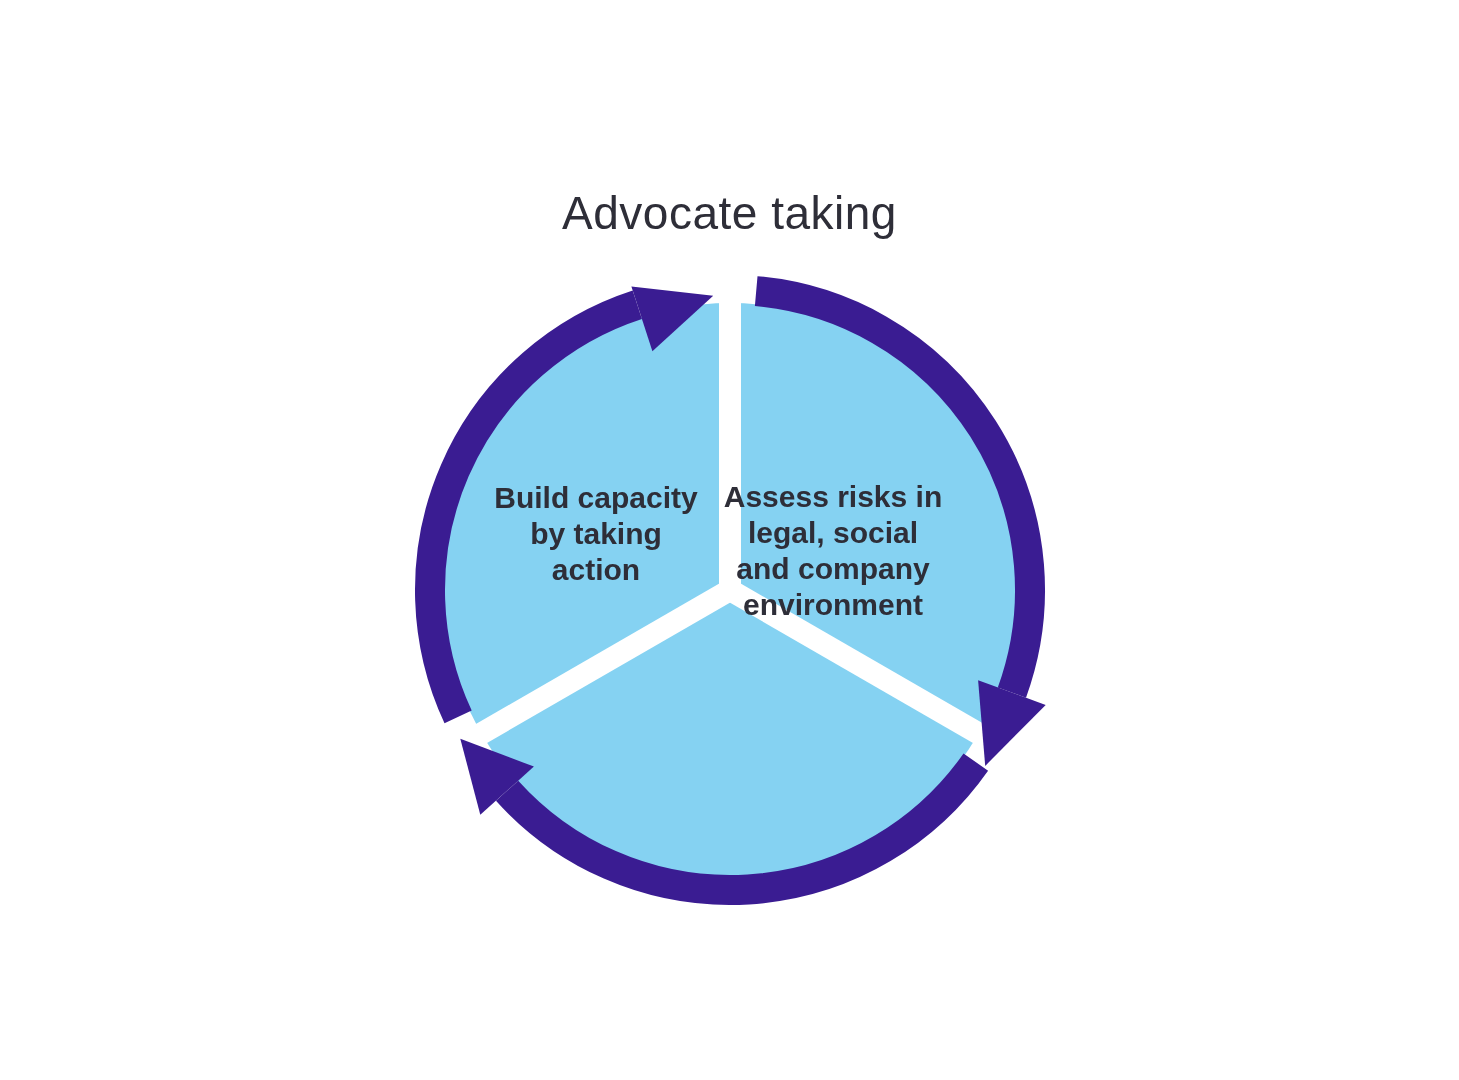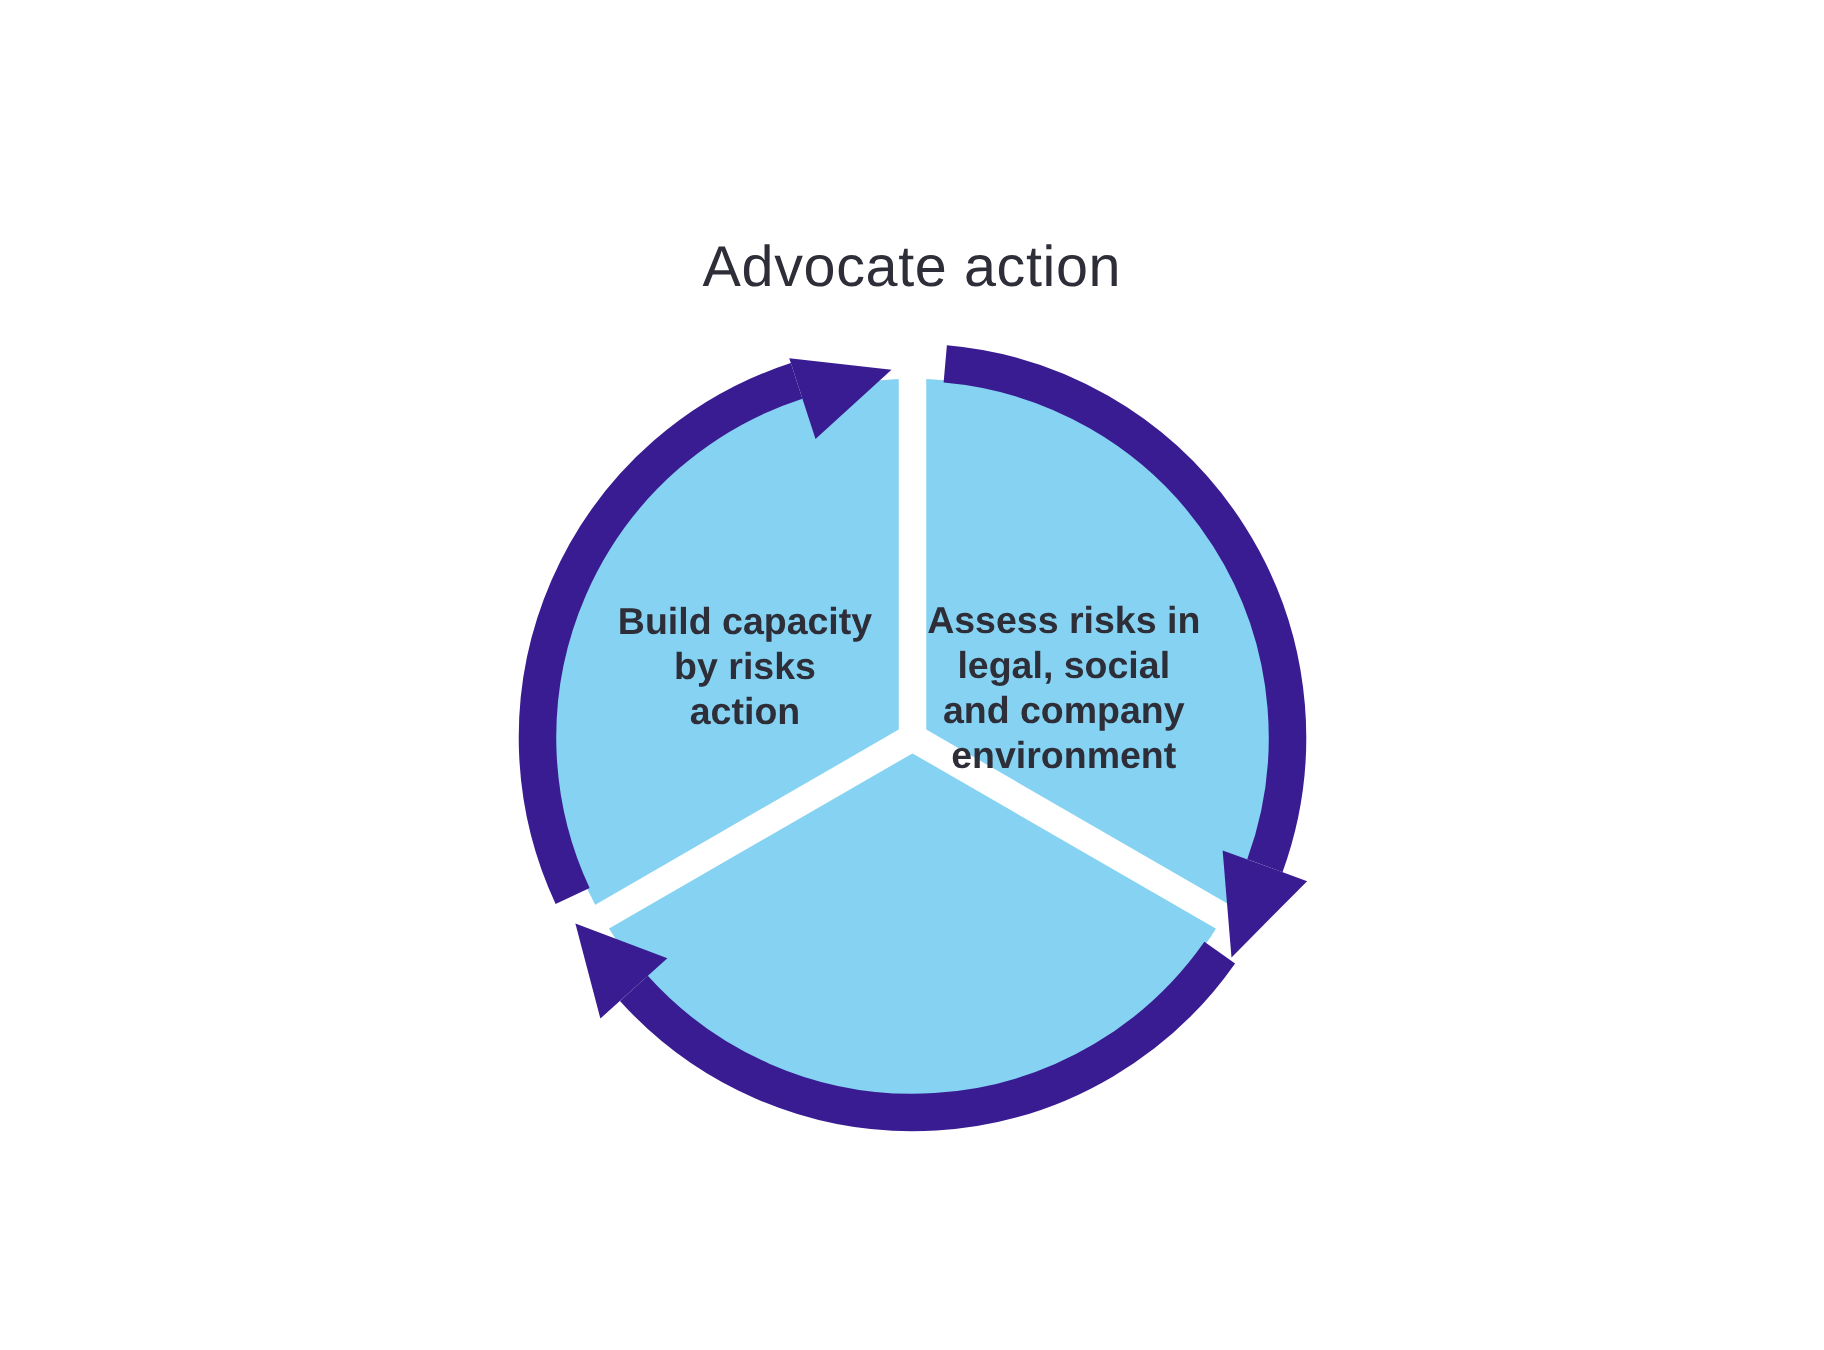--- a/index.html
+++ b/index.html
@@ -37,29 +37,29 @@
     position: absolute;
     transform: translate(-50%, -50%);
     text-align: center;
     font-size: 30px;
     font-weight: bold;
     line-height: 1.2;
     color: #2e2e38;
     white-space: pre-line;
   }
   .seg-label.left   { left: 596px; top: 534px; width: 320px; }
-  .seg-label.right  { left: 851px; top: 551px; width: 320px; }
+  .seg-label.right  { left: 833px; top: 551px; width: 320px; }
   .seg-label.bottom { left: 737px; top: 783px; width: 400px; }
 </style>
 </head>
 <body>
 
 <div class="stage">
 
-  <div class="title">Advocate action</div>
+  <div class="title">Advocate taking</div>
 
   <svg class="diagram-svg" viewBox="0 0 1459 1080" xmlns="http://www.w3.org/2000/svg">
 
     <circle cx="730" cy="590" r="287" fill="#85d2f2"></circle>
 
     <g transform="rotate(270 730 590)">
       <rect x="730" y="579" width="345" height="22" fill="#ffffff"></rect>
     </g>
     <g transform="rotate(30 730 590)">
       <rect x="730" y="579" width="345" height="22" fill="#ffffff"></rect>
@@ -71,20 +71,20 @@
     <path d="M 458.1 716.8 A 300 300 0 0 1 637.3 304.7" fill="none" stroke-width="30" stroke="#3a1c92"></path>
     <path d="M 756.2 291.1 A 300 300 0 0 1 1011.9 692.6" fill="none" stroke-width="30" stroke="#3a1c92"></path>
     <path d="M 975.8 762.1 A 300 300 0 0 1 507.1 790.7" fill="none" stroke-width="30" stroke="#3a1c92"></path>
 
     <polygon points="631.4,286.6 652.4,351.2 713.2,295.7" fill="#3a1c92"></polygon>
     <polygon points="1045.7,704.9 978.1,680.3 985.2,765.9" fill="#3a1c92"></polygon>
     <polygon points="480.3,814.8 533.9,766.6 460.3,738.7" fill="#3a1c92"></polygon>
   </svg>
 
   <div class="seg-label left">Build capacity
-by risks
+by taking
 action</div>
   <div class="seg-label right">Assess risks in
 legal, social
 and company
 environment</div>
 
 </div>
 
 </body></html>

